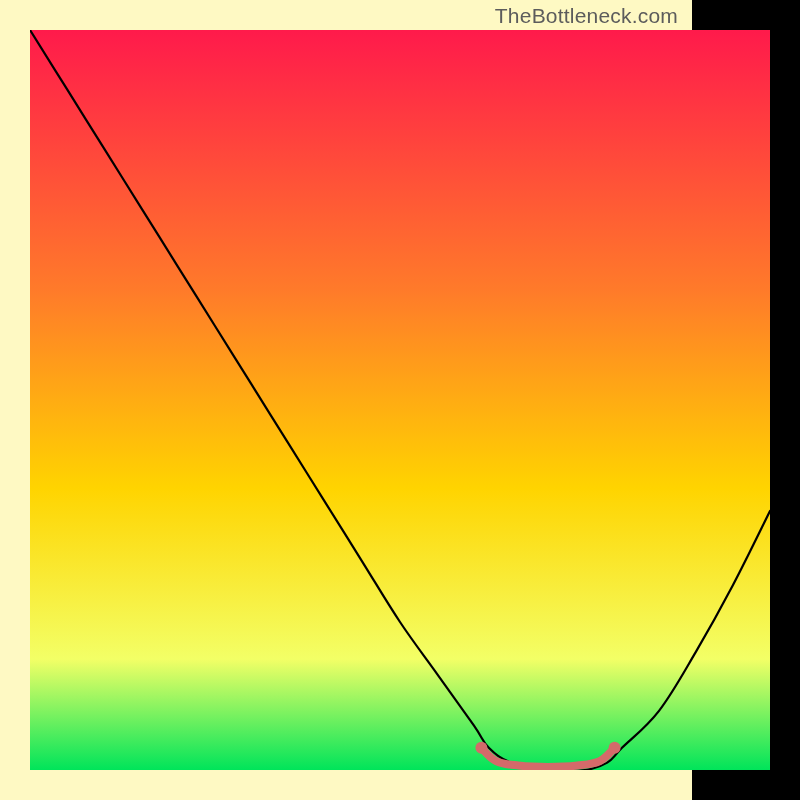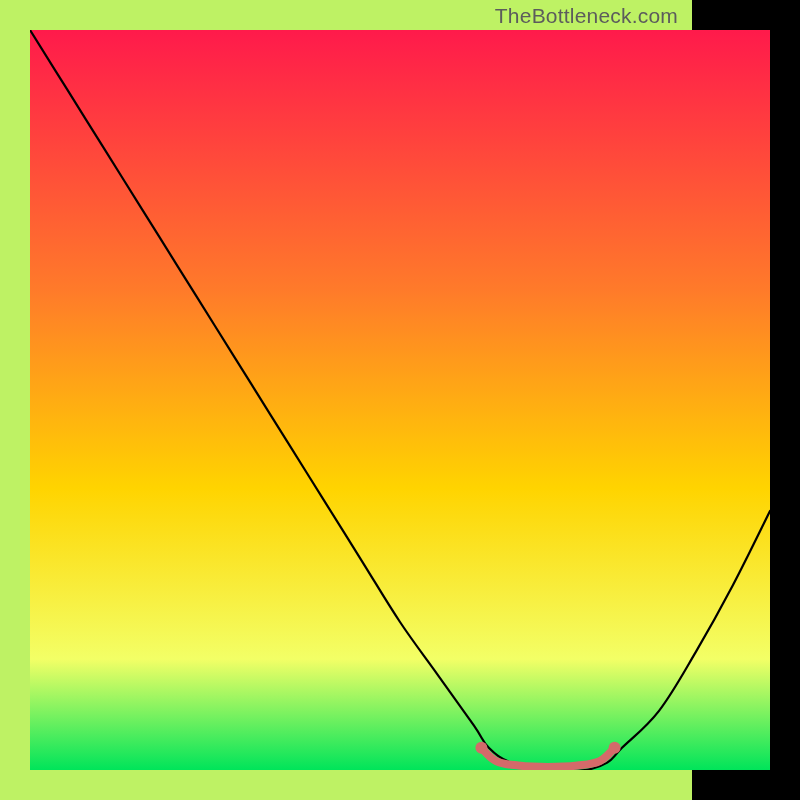--- a/index.html
+++ b/index.html
@@ -8,21 +8,21 @@
     width: 800px;
     height: 800px;
     background: #000;
     font-family: Arial, Helvetica, sans-serif;
     overflow: hidden;
   }
   .frame {
     position: relative;
     width: 692px;
     height: 800px;
-    background: #bef264;
+    background: #fef9c3;
   }
   .watermark {
     position: absolute;
     top: 4px;
     right: 14px;
     color: #5c5c5c;
     font-size: 21px;
     font-weight: 500;
     letter-spacing: 0.2px;
     z-index: 10;

